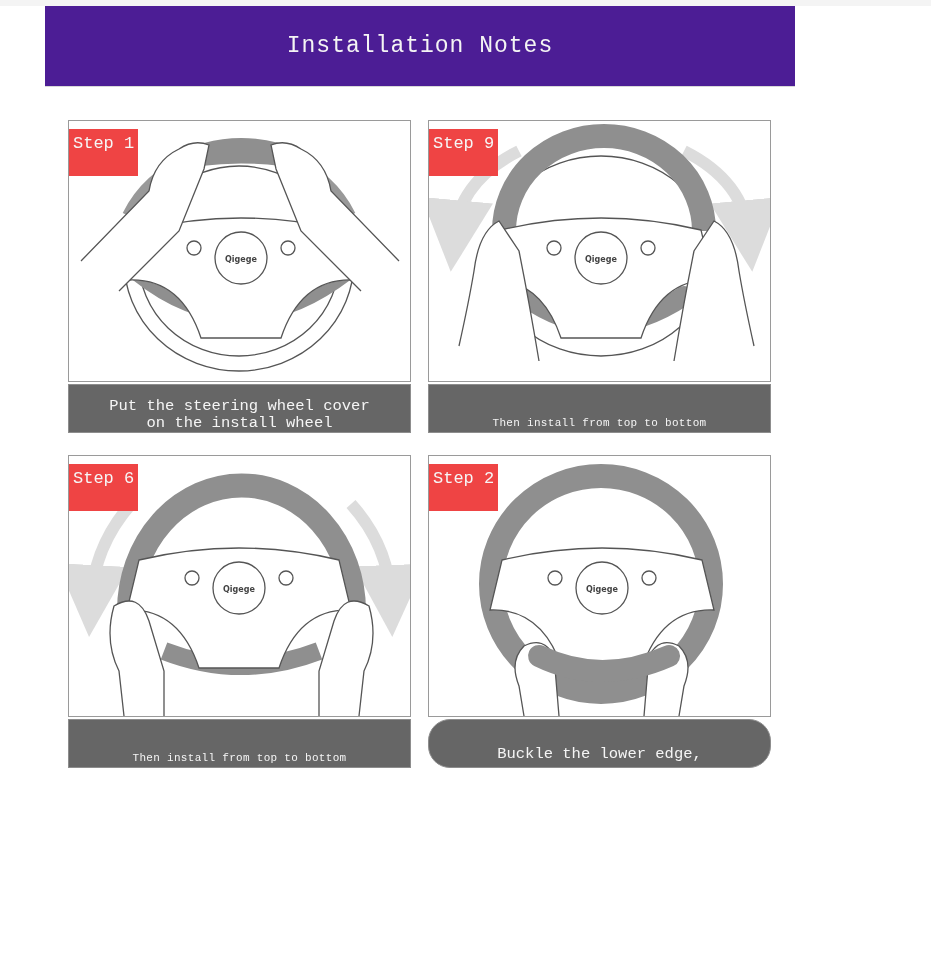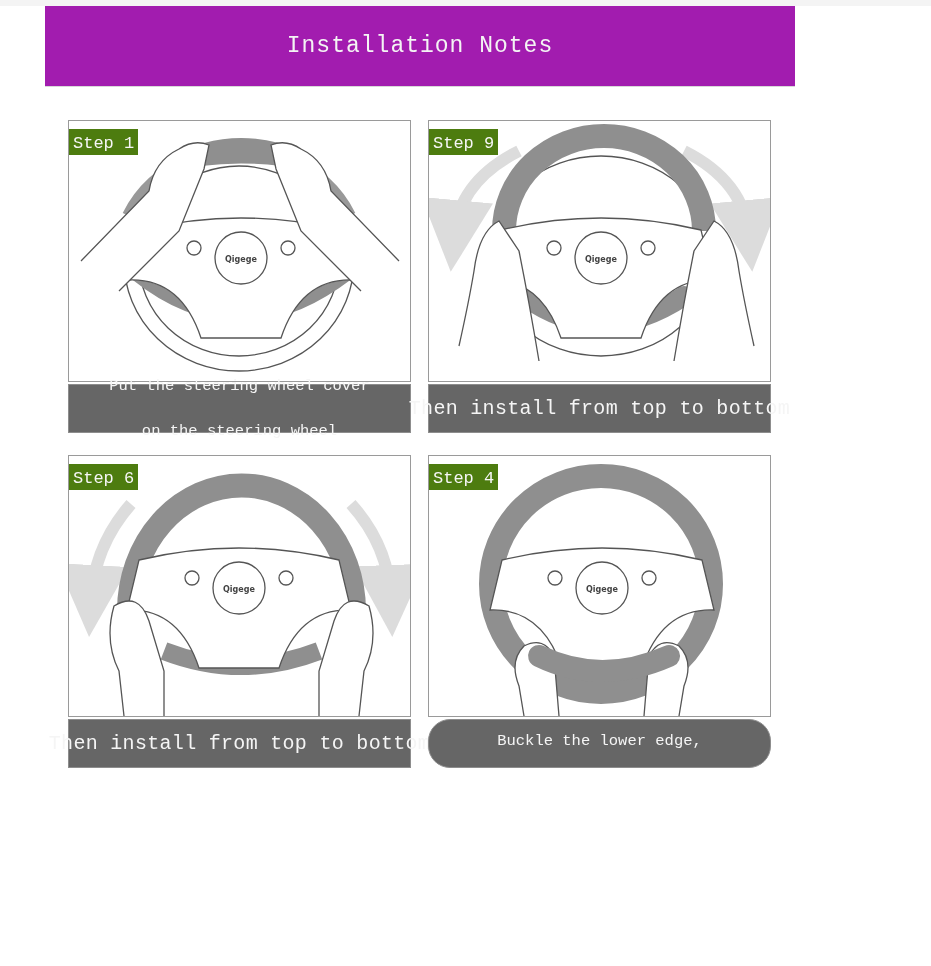--- a/index.html
+++ b/index.html
@@ -3,47 +3,47 @@
 <meta charset="utf-8">
 <style>
   html, body { margin:0; padding:0; }
   body {
     width:931px; height:966px; background:#ffffff; position:relative; overflow:hidden;
     font-family:"DejaVu Serif", "Liberation Serif", serif;
   }
   .topstrip { position:absolute; left:0; top:0; width:931px; height:6px; background:#f4f4f4; }
   .header {
     position:absolute; left:45px; top:6px; width:750px; height:80px;
-    background:#a21caf; border-bottom:1px solid #d8d8d8;
+    background:#4c1d95; border-bottom:1px solid #d8d8d8;
     display:flex; align-items:center; justify-content:center;
   }
   .header-title {
     color:#f4f4f4; font-family:"Liberation Mono","DejaVu Sans Mono",monospace;
     font-size:23px; letter-spacing:1px;
   }
   .panel { position:absolute; width:343px; }
   .panel .img {
     position:absolute; left:0; top:0; width:341px; height:260px;
     border:1px solid #9a9a9a; background:#fff; overflow:hidden;
   }
   .panel .img svg { position:absolute; left:0; top:0; }
   .step-label {
-    position:absolute; left:0; top:8px; height:26px; padding:0 4px;
-    background:#4d7c0f; color:#f6f6f6;
+    position:absolute; left:0; top:8px; height:47px; padding:0 4px;
+    background:#ef4444; color:#f6f6f6;
     font-family:"Liberation Mono","DejaVu Sans Mono",monospace; font-size:17px;
     line-height:30px; z-index:2;
   }
   .caption {
     position:absolute; left:0; width:341px; height:47px;
     border:1px solid #8d8d8d; background:#666666; color:#f5f5f5;
-    display:flex; flex-direction:column; align-items:center; justify-content:center;
+    display:flex; flex-direction:column; align-items:center; justify-content:flex-end;
     font-family:"Liberation Mono","DejaVu Sans Mono",monospace; font-size:15.5px; line-height:17px;
-    text-align:center; white-space:pre;gap:28px;
+    text-align:center; white-space:pre;
   }
-  .caption.big { font-size:20px; letter-spacing:0.3px; }
+  .caption.big { font-size:11px; letter-spacing:0.3px; }
 </style>
 </head>
 <body>
 
 <div class="topstrip"></div>
 
 <div class="header">
   <span class="header-title">Installation Notes</span>
 </div>
 
@@ -74,21 +74,21 @@
         </g>
       <text x="172" y="141" text-anchor="middle" font-family="DejaVu Sans, sans-serif" font-size="8" font-weight="bold" fill="#444">Qigege</text>
       <path d="M 135 22 Q 172 12 210 22 L 212 45 Q 172 40 132 45 Z" fill="#8f8f8f"></path>
       <path d="M 12 140 L 80 70 Q 85 40 110 28 Q 125 18 140 24 L 135 48 L 110 110 L 50 170" fill="#fff" stroke="#555" stroke-width="1.3"></path>
       <path d="M 330 140 L 262 70 Q 257 40 232 28 Q 217 18 202 24 L 207 48 L 232 110 L 292 170" fill="#fff" stroke="#555" stroke-width="1.3"></path>
     </svg>
     <div class="step-label">Step 1</div>
   </div>
   <div class="caption" style="top:264px;">
     <div>Put the steering wheel cover</div>
-    <div>on the steering wheel</div>
+    <div>on the install wheel</div>
   </div>
 </div>
 
 <div class="panel" style="left:428px; top:120px;">
   <div class="img">
     <svg width="341" height="260" viewBox="0 0 341 260">
       <path d="M 90 30 Q 30 60 25 115" fill="none" stroke="#dcdcdc" stroke-width="12" marker-end="url(#arrowhead)"></path>
       <path d="M 255 30 Q 315 60 320 115" fill="none" stroke="#dcdcdc" stroke-width="12" marker-end="url(#arrowhead)"></path>
       <ellipse cx="172" cy="135" rx="112" ry="100" fill="none" stroke="#555" stroke-width="1.3"></ellipse>
       <path d="M 75 110 A 100 95 0 0 1 275 110" fill="none" stroke="#8f8f8f" stroke-width="24"></path>
@@ -133,18 +133,18 @@
     <svg width="341" height="260" viewBox="0 0 341 260">
       <ellipse cx="172" cy="128" rx="110" ry="108" fill="none" stroke="#8f8f8f" stroke-width="24"></ellipse>
       <g transform="translate(173,132)">
           <use href="#hub"></use>
         </g>
       <text x="173" y="136" text-anchor="middle" font-family="DejaVu Sans, sans-serif" font-size="8" font-weight="bold" fill="#444">Qigege</text>
       <path d="M 95 260 L 90 230 Q 80 205 95 190 Q 115 180 125 200 L 130 260" fill="#fff" stroke="#555" stroke-width="1.3"></path>
       <path d="M 250 260 L 255 230 Q 265 205 250 190 Q 230 180 220 200 L 215 260" fill="#fff" stroke="#555" stroke-width="1.3"></path>
       <path d="M 110 200 Q 172 230 240 200" fill="none" stroke="#8f8f8f" stroke-width="22" stroke-linecap="round"></path>
     </svg>
-    <div class="step-label">Step 4</div>
+    <div class="step-label">Step 2</div>
   </div>
   <div class="caption" style="top:264px;border-radius:22px;">
     <div style="margin-bottom:4px;">Buckle the lower edge,</div>
   </div>
 </div>
 
 </body></html>

